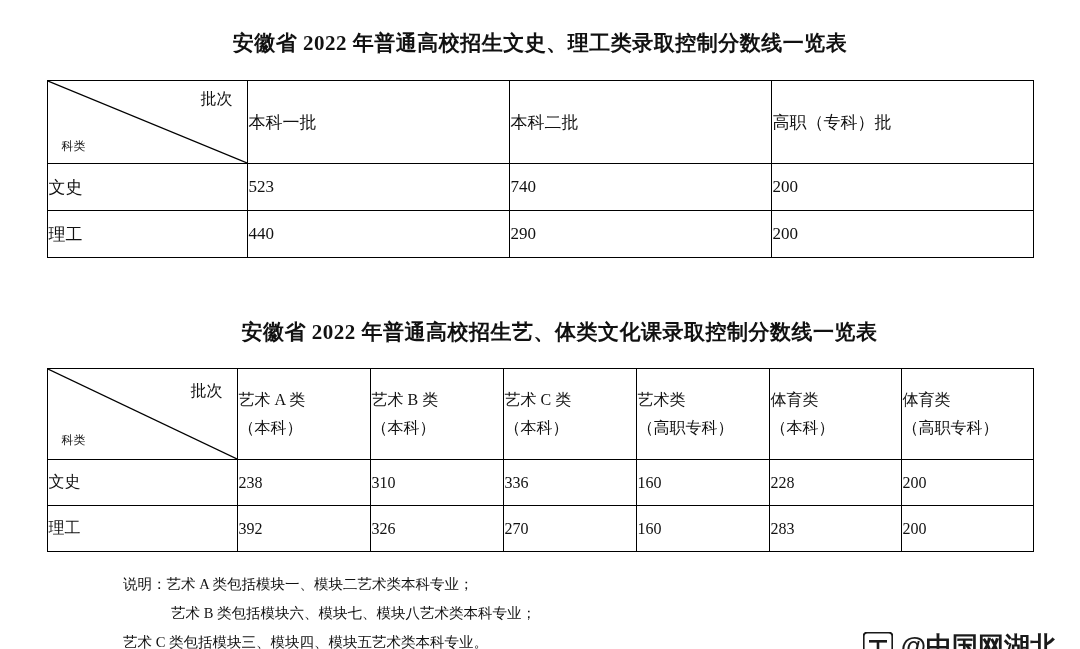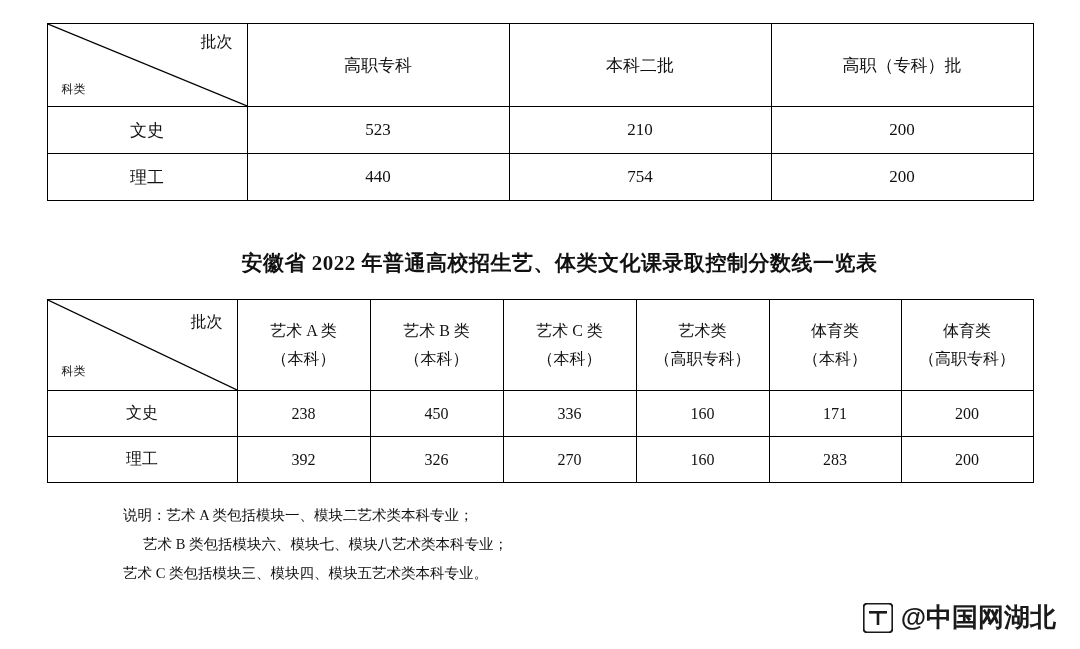--- a/index.html
+++ b/index.html
@@ -22,30 +22,29 @@
     box-sizing: border-box;
   }
   .title {
     text-align: center;
     font-size: 21px;
     font-weight: bold;
     letter-spacing: 0.5px;
     color: #111;
   }
   #title1 { margin-top: 29px; }
-  #title2 { margin-top: 48px; padding-left: 39px; }
+  #title2 { margin-top: 60px; padding-left: 39px; }
 
   .table-wrap { display: flex; justify-content: center; }
   table {
     border-collapse: collapse;
     table-layout: fixed;
   }
   table td, table th {
     border: 1px solid #000;
-    text-align: center;
     vertical-align: middle;
     font-weight: normal;
     color: #111;
   }
 
   
   #table1 { width: 986px; margin-top: 23px; }
   #table1 td { height: 44px; font-size: 17px; }
   #table1 .corner {
     height: 80px;
@@ -111,54 +110,55 @@
     position: relative;
     display: inline-block;
   }
   .wm-logo svg { display: block; }
 </style>
 </head>
 <body>
 
 <div class="page">
 
+  <div class="title" id="title1">安徽省 2022 年普通高校招生文史、理工类录取控制分数线一览表</div>
 
   <div class="table-wrap">
     <table id="table1">
       <colgroup>
         <col style="width:200px">
         <col style="width:262px">
         <col style="width:262px">
         <col style="width:262px">
       </colgroup>
       <tbody>
         <tr class="head">
           <td class="corner">
             <div class="corner-inner">
               <svg viewBox="0 0 200 80" preserveAspectRatio="none">
                 <line x1="0" y1="0" x2="200" y2="80" stroke="#000" stroke-width="1.2" vector-effect="non-scaling-stroke"></line>
               </svg>
               <span class="corner-top">批次</span>
               <span class="corner-bottom">科类</span>
             </div>
           </td>
-          <td>高职专科</td>
+          <td>本科一批</td>
           <td>本科二批</td>
           <td>高职（专科）批</td>
         </tr>
         <tr>
           <td>文史</td>
           <td>523</td>
-          <td>210</td>
+          <td>740</td>
           <td>200</td>
         </tr>
         <tr>
           <td>理工</td>
           <td>440</td>
-          <td>754</td>
+          <td>290</td>
           <td>200</td>
         </tr>
       </tbody>
     </table>
   </div>
 
   <div class="title" id="title2">安徽省 2022 年普通高校招生艺、体类文化课录取控制分数线一览表</div>
 
   <div class="table-wrap">
     <table id="table2">
@@ -203,42 +203,42 @@
             <div>（本科）</div>
           </td>
           <td>
             <div>体育类</div>
             <div>（高职专科）</div>
           </td>
         </tr>
         <tr>
           <td>文史</td>
           <td>238</td>
-          <td>450</td>
+          <td>310</td>
           <td>336</td>
           <td>160</td>
-          <td>171</td>
+          <td>228</td>
           <td>200</td>
         </tr>
         <tr>
           <td>理工</td>
           <td>392</td>
           <td>326</td>
           <td>270</td>
           <td>160</td>
           <td>283</td>
           <td>200</td>
         </tr>
       </tbody>
     </table>
   </div>
 
   <div class="notes">
     <div>说明：艺术 A 类包括模块一、模块二艺术类本科专业；</div>
-    <div style="margin-left:20px">艺术 B 类包括模块六、模块七、模块八艺术类本科专业；</div>
+    <div style="margin-left:48px">艺术 B 类包括模块六、模块七、模块八艺术类本科专业；</div>
     <div style="">艺术 C 类包括模块三、模块四、模块五艺术类本科专业。</div>
   </div>
 
   <div class="watermark">
     <span class="wm-logo">
       <svg width="30" height="30" viewBox="0 0 30 30">
         <rect x="0.5" y="0.5" width="29" height="29" rx="4" fill="none" stroke="#1a1a1a" stroke-width="2.2"></rect>
         <rect x="6" y="8" width="18" height="2.6" fill="#1a1a1a"></rect>
         <rect x="13.7" y="8" width="2.6" height="14" fill="#1a1a1a"></rect>
       </svg>

